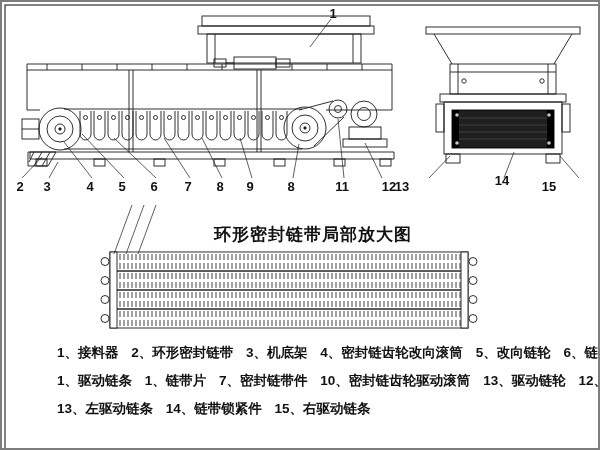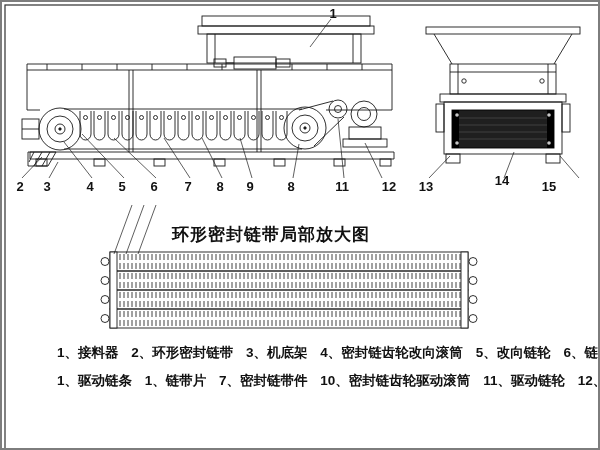--- a/index.html
+++ b/index.html
@@ -8,21 +8,21 @@
     position:relative;width:600px;height:450px;background:#fff;
     border:2px solid #7d7d7d;overflow:hidden;
   }
   svg.draw{position:absolute;left:0;top:0;display:block}
   .co{
     position:absolute;transform:translateX(-50%);
     font-weight:bold;font-size:13px;color:#111;line-height:1;
     white-space:nowrap;
   }
   .detail-title{
-    position:absolute;left:170px;top:221px;width:240px;text-align:left;
+    position:absolute;left:170px;top:221px;width:240px;text-align:right;
     font-weight:bold;font-size:17px;letter-spacing:1px;color:#111;
   }
   .legend{
     position:absolute;left:55px;top:342px;width:538px;color:#111;
     font-weight:bold;font-size:13.5px;
   }
   .legend .row{margin-bottom:10px;white-space:nowrap}
   .legend .item{margin-right:9px}
 </style>
 </head>
@@ -216,38 +216,43 @@
   <span class="co" style="left:45px;top:178px">3</span>
   <span class="co" style="left:88px;top:178px">4</span>
   <span class="co" style="left:120px;top:178px">5</span>
   <span class="co" style="left:152px;top:178px">6</span>
   <span class="co" style="left:186px;top:178px">7</span>
   <span class="co" style="left:218px;top:178px">8</span>
   <span class="co" style="left:248px;top:178px">9</span>
   <span class="co" style="left:289px;top:178px">8</span>
   <span class="co" style="left:340px;top:178px">11</span>
   <span class="co" style="left:387px;top:178px">12</span>
-  <span class="co" style="left:424px;top:178px">13</span>
+  <span class="co" style="left:400px;top:178px">13</span>
   <span class="co" style="left:500px;top:172px">14</span>
   <span class="co" style="left:547px;top:178px">15</span>
 
   <div class="detail-title">环形密封链带局部放大图</div>
 
   <div class="legend">
     <div class="row">
       <span class="item">1、接料器</span>
       <span class="item">2、环形密封链带</span>
       <span class="item">3、机底架</span>
       <span class="item">4、密封链齿轮改向滚筒</span>
       <span class="item">5、改向链轮</span>
       <span class="item">6、链带销轴</span>
     </div>
     <div class="row">
       <span class="item">1、驱动链条</span>
       <span class="item">1、链带片</span>
       <span class="item">7、密封链带件</span>
       <span class="item">10、密封链齿轮驱动滚筒</span>
-      <span class="item">11、驱动链轮</span>
+      <span class="item">13、驱动链轮</span>
       <span class="item">12、驱动装置</span>
     </div>
+    <div class="row">
+      <span class="item">13、左驱动链条</span>
+      <span class="item">14、链带锁紧件</span>
+      <span class="item">15、右驱动链条</span>
+    </div>
   </div>
 
 </div>
 
 </body></html>

